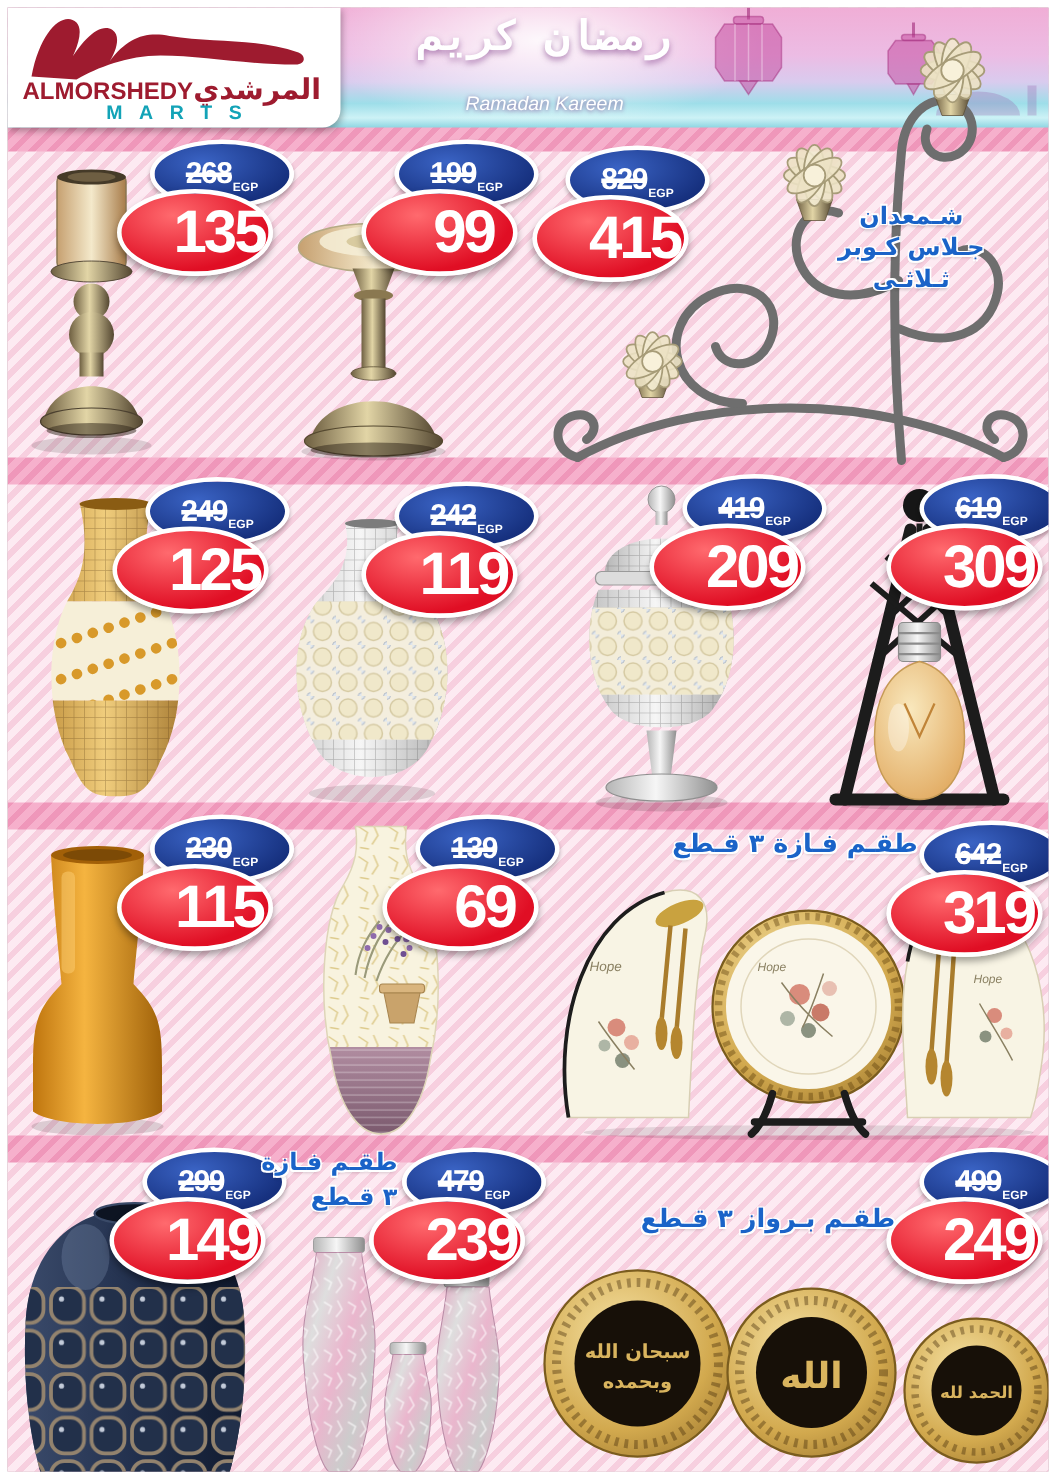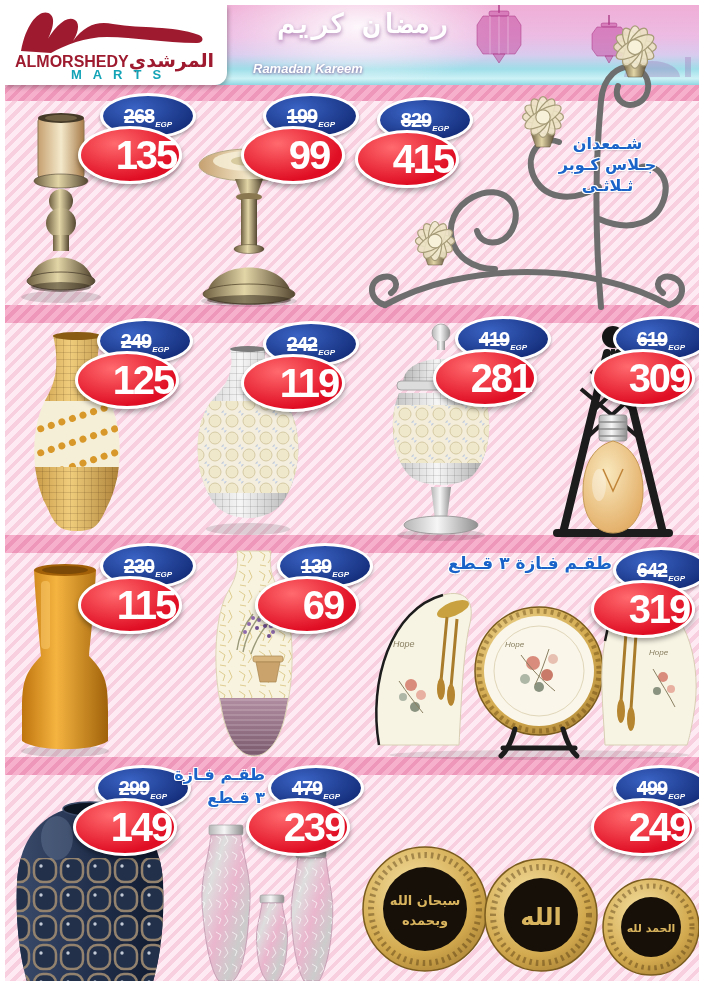--- a/index.html
+++ b/index.html
@@ -26,33 +26,33 @@
   .swoosh{position:absolute;left:8px;top:2px;}
   .brandline{position:absolute;left:0;top:44px;width:100%;text-align:center;
         font-weight:bold;font-size:16px;color:#9e1b2f;white-space:nowrap;
         text-shadow:0 0 2px #fff,0 0 2px #fff,1px 1px 0 #fff,-1px -1px 0 #fff;}
   .brandline .ar{font-size:19px;margin-right:3px;}
   .marts{position:absolute;left:0;top:62px;width:100%;text-align:center;font-weight:bold;
         font-size:13px;color:#13a3b7;letter-spacing:11px;text-indent:11px;}
   .title-ar{position:absolute;left:228px;top:2px;width:260px;text-align:center;
         font-family:Liberation Mono, monospace;font-weight:bold;font-size:28px;color:#fff;
         text-shadow:0 2px 4px rgba(120,50,130,.6),0 0 10px rgba(255,255,255,.5);z-index:3;}
-  .title-en{position:absolute;left:248px;top:56px;width:220px;
-        font-style:italic;font-weight:bold;font-size:13px;color:#fff;
+  .title-en{position:absolute;left:248px;top:56px;width:220px;text-align:center;
+        font-style:italic;font-weight:normal;font-size:13px;color:#fff;
         text-shadow:0 1px 3px rgba(120,50,130,.8);z-index:3;}
 
   
   .badge{position:absolute;width:118px;height:92px;z-index:6;}
   .old{position:absolute;right:0;top:0;width:96px;height:46px;border-radius:50%;
        background:radial-gradient(ellipse at 35% 30%,#3a63c4,#16307e 75%);
        border:3px solid #fff;box-sizing:border-box;box-shadow:0 2px 3px rgba(0,0,0,.3);
        display:flex;align-items:center;justify-content:center;color:#fff;}
   .old .num{font-weight:bold;font-size:20px;text-decoration:line-through;
        text-decoration-thickness:3px;letter-spacing:-1px;}
-  .old .egp{font-size:8px;font-weight:bold;align-self:flex-end;margin:0 0 7px 1px;font-style:italic;}
+  .old .egp{font-size:8px;font-weight:bold;align-self:flex-end;margin:0 0 7px 1px;}
   .new{position:absolute;left:0;top:33px;width:104px;height:58px;border-radius:50%;
        background:radial-gradient(ellipse at 35% 28%,#ff6a6e,#e00e24 70%);
        border:3px solid #fff;box-sizing:border-box;box-shadow:0 3px 5px rgba(0,0,0,.35);
        display:flex;align-items:center;justify-content:center;color:#fff;
        font-weight:bold;font-size:40px;letter-spacing:-2px;padding-left:32px;}
   .desc{position:absolute;z-index:6;direction:rtl;color:#1a63c8;font-weight:bold;
        font-family:"DejaVu Sans",sans-serif;
        text-shadow:1px 1px 0 #fff,-1px -1px 0 #fff,1px -1px 0 #fff,-1px 1px 0 #fff,0 2px 2px rgba(0,0,0,.15);}
   .art{position:absolute;z-index:1;}
   .over{z-index:4;}
@@ -486,21 +486,21 @@
         <span class="num">242</span>
         <span class="egp">EGP</span>
       </div>
     <div class="new">119</div>
   </div>
   <div class="badge" style="left:428px;top:311px">
     <div class="old">
         <span class="num">419</span>
         <span class="egp">EGP</span>
       </div>
-    <div class="new">281</div>
+    <div class="new">209</div>
   </div>
   <div class="badge" style="left:586px;top:311px">
     <div class="old">
         <span class="num">619</span>
         <span class="egp">EGP</span>
       </div>
     <div class="new">309</div>
   </div>
 
   <div class="badge" style="left:73px;top:538px">
@@ -550,14 +550,15 @@
   <div class="desc" style="left:545px;top:128px;width:115px;font-size:16px;line-height:21px;text-align:center">
     <div>شـمعدان</div>
     <div>جـلاس كـوبر</div>
     <div>ثـلاثـى</div>
   </div>
   <div class="desc" style="left:440px;top:548px;width:170px;font-size:17px;text-align:center">طقـم فـازة ٣ قـطع</div>
   <div class="desc" style="left:168px;top:758px;width:92px;font-size:16px;line-height:23px;text-align:right">
     <div>طقـم فـازة</div>
     <div>٣ قـطع</div>
   </div>
+  <div class="desc" style="left:412px;top:798px;width:190px;font-size:17px;text-align:center">طقـم بـرواز ٣ قـطع</div>
 
 </div>
 
 </body></html>

